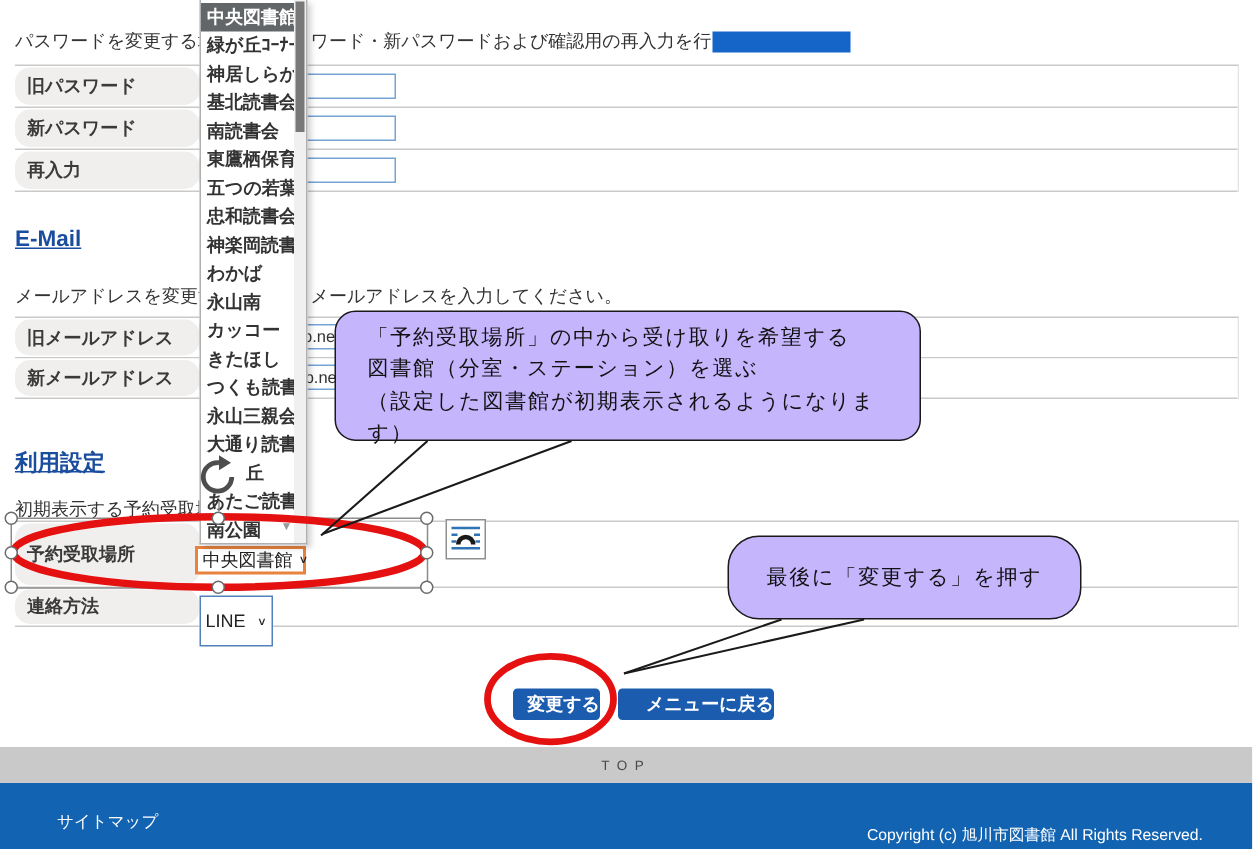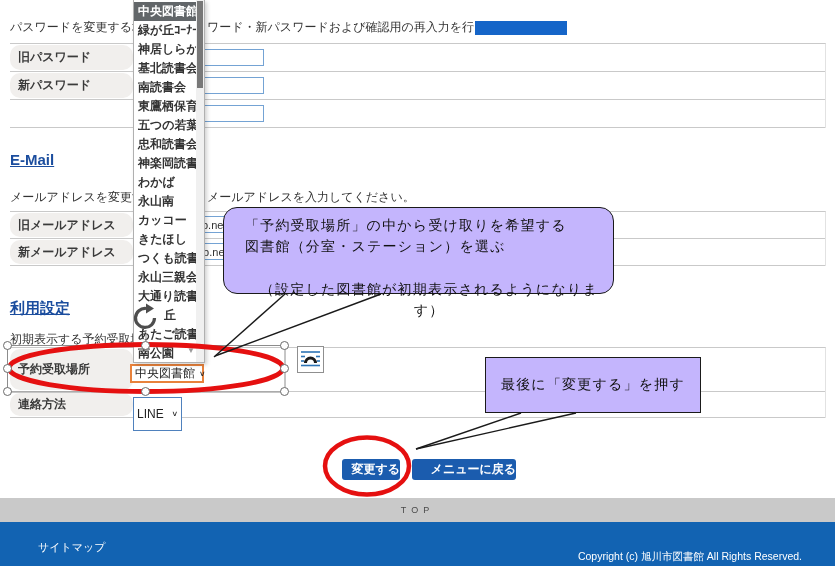--- a/index.html
+++ b/index.html
@@ -72,22 +72,22 @@
   #layout-options-btn { position:absolute; left:297px; top:346px; width:27px; height:27px;
     background:#fff; border:1px solid #8f8f8f; z-index:34; display:flex;
     align-items:center; justify-content:center; cursor:pointer; }
   #redaction-box { position:absolute; left:475px; top:21px; width:92px; height:14px;
     background:#1565c8; z-index:31; }
 
   .bubble { position:absolute; background:#c4b5fd; border:1.5px solid #1a1a1a; z-index:33;
     font-family:"Liberation Serif","DejaVu Serif",serif; color:#111; }
   #bubble1 { left:223px; top:207px; width:391px; height:87px; border-radius:14px;
     padding:7px 0 0 21px; font-size:14px; letter-spacing:1.2px; line-height:21px; }
-  #bubble1 .b1-p2 { margin-top:22px;text-align:center; }
-  #bubble2 { left:485px; top:357px; width:216px; height:56px; border-radius:0;
+  #bubble1 .b1-p2 { margin-top:1px; }
+  #bubble2 { left:485px; top:357px; width:236px; height:56px; border-radius:21px;
     display:flex; align-items:center; justify-content:center;
     font-size:14px; letter-spacing:1.2px; }
 </style>
 </head>
 <body>
 
 <div id="stage">
 
   <div class="abs note" style="left:10px; top:19px;">パスワードを変更する場合は</div>
   <div class="abs note" style="left:207px; top:19px;">ワード・新パスワードおよび確認用の再入力を行ってください</div>
@@ -95,20 +95,21 @@
   <div class="tbl" style="top:43px;">
     <div class="row" style="height:28px;">
       <div class="row-label">旧パスワード</div>
       <input class="txt-input" style="top: 5px;" type="password">
     </div>
     <div class="row" style="height:28px;">
       <div class="row-label">新パスワード</div>
       <input class="txt-input" style="top: 5px;" type="password">
     </div>
     <div class="row" style="height:28px;">
+      <div class="row-label">再入力</div>
       <input class="txt-input" style="top: 5px;" type="password">
     </div>
   </div>
 
   <div class="abs sec-title" style="left:10px; top:151px;">E-Mail</div>
   <div class="abs note" style="left:10px; top:189px;">メールアドレスを変更する場</div>
   <div class="abs note" style="left:207px; top:189px;font-family:Liberation Serif, serif;">メールアドレスを入力してください。</div>
 
   <div class="tbl" style="top:211px;">
     <div class="row" style="height:27px;">

